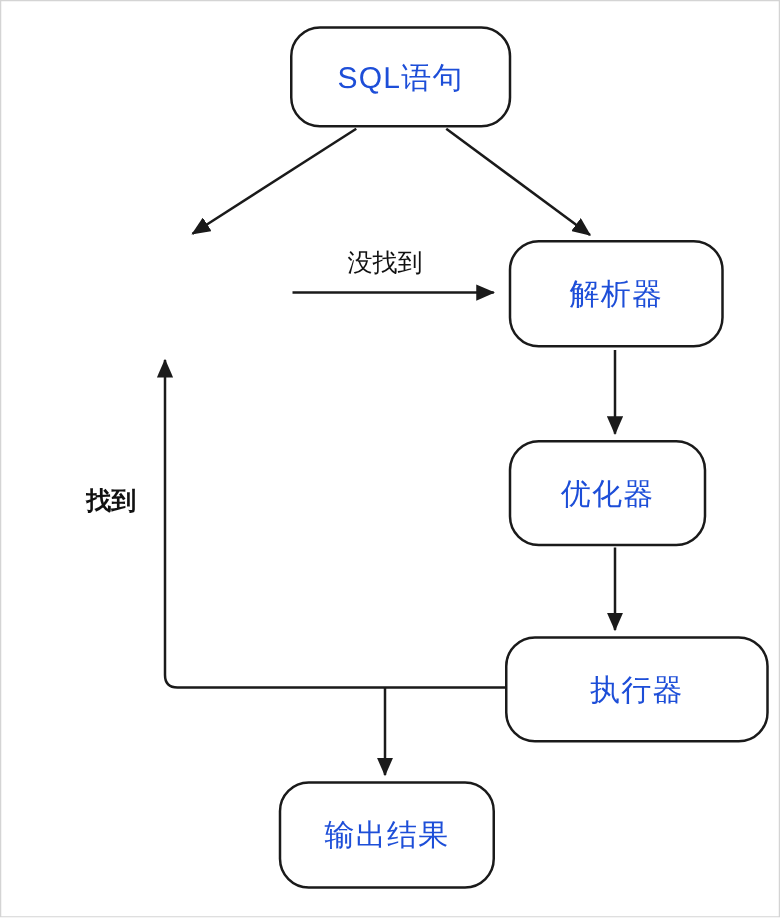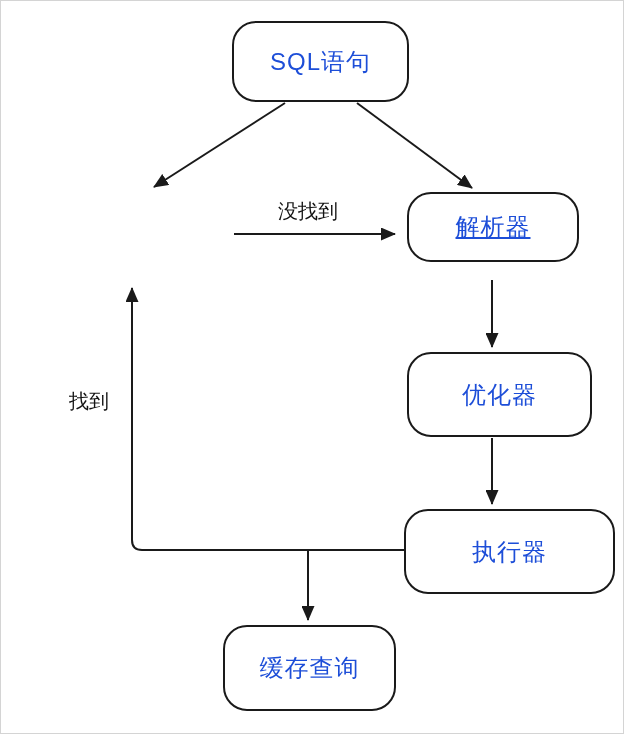--- a/index.html
+++ b/index.html
@@ -34,34 +34,34 @@
     display: flex;
     align-items: center;
     justify-content: center;
     font-size: 24px;
     color: #1d4ed8;
     letter-spacing: 1px;
     white-space: nowrap;
   }
   .n-sql       { left: 231px; top: 20px;  width: 177px; height: 81px; }
   .n-cache     { left: 43px;  top: 189px; width: 174px; height: 89px; }
-  .n-parser    { left: 406px; top: 191px; width: 172px; height: 70px; text-decoration: underline; }
-  .n-optimizer { left: 406px; top: 351px; width: 185px; height: 85px; }
+  .n-parser    { left: 406px; top: 191px; width: 172px; height: 86px; }
+  .n-optimizer { left: 406px; top: 351px; width: 158px; height: 85px; }
   .n-executor  { left: 403px; top: 508px; width: 211px; height: 85px; }
   .n-output    { left: 222px; top: 624px; width: 173px; height: 86px; }
   .edge-label {
     position: absolute;
     font-size: 20px;
     color: #111111;
     background: #ffffff;
     line-height: 1.1;
     white-space: nowrap;
   }
   .l-notfound { left: 262px; top: 199px; width: 90px; text-align: center; }
-  .l-found    { left: 58px;  top: 389px; width: 60px; text-align: center; }
+  .l-found    { left: 58px;  top: 389px; width: 60px; text-align: center; font-weight: bold; }
 </style>
 </head>
 <body>
 
 <div id="canvas">
 
   <svg id="edges-layer" viewBox="0 0 624 734" xmlns="http://www.w3.org/2000/svg">
     <defs>
       <marker id="arrow" markerUnits="userSpaceOnUse" markerWidth="16" markerHeight="13" refX="14" refY="6.5" orient="auto">
         <path d="M0,0 L15,6.5 L0,13 Z" fill="#1a1a1a"></path>
@@ -78,19 +78,19 @@
 
   <div class="node n-sql">SQL语句</div>
 
 
   <div class="node n-parser">解析器</div>
 
   <div class="node n-optimizer">优化器</div>
 
   <div class="node n-executor">执行器</div>
 
-  <div class="node n-output">缓存查询</div>
+  <div class="node n-output">输出结果</div>
 
   <div class="edge-label l-notfound">没找到</div>
 
   <div class="edge-label l-found">找到</div>
 
 </div>
 
 </body></html>

